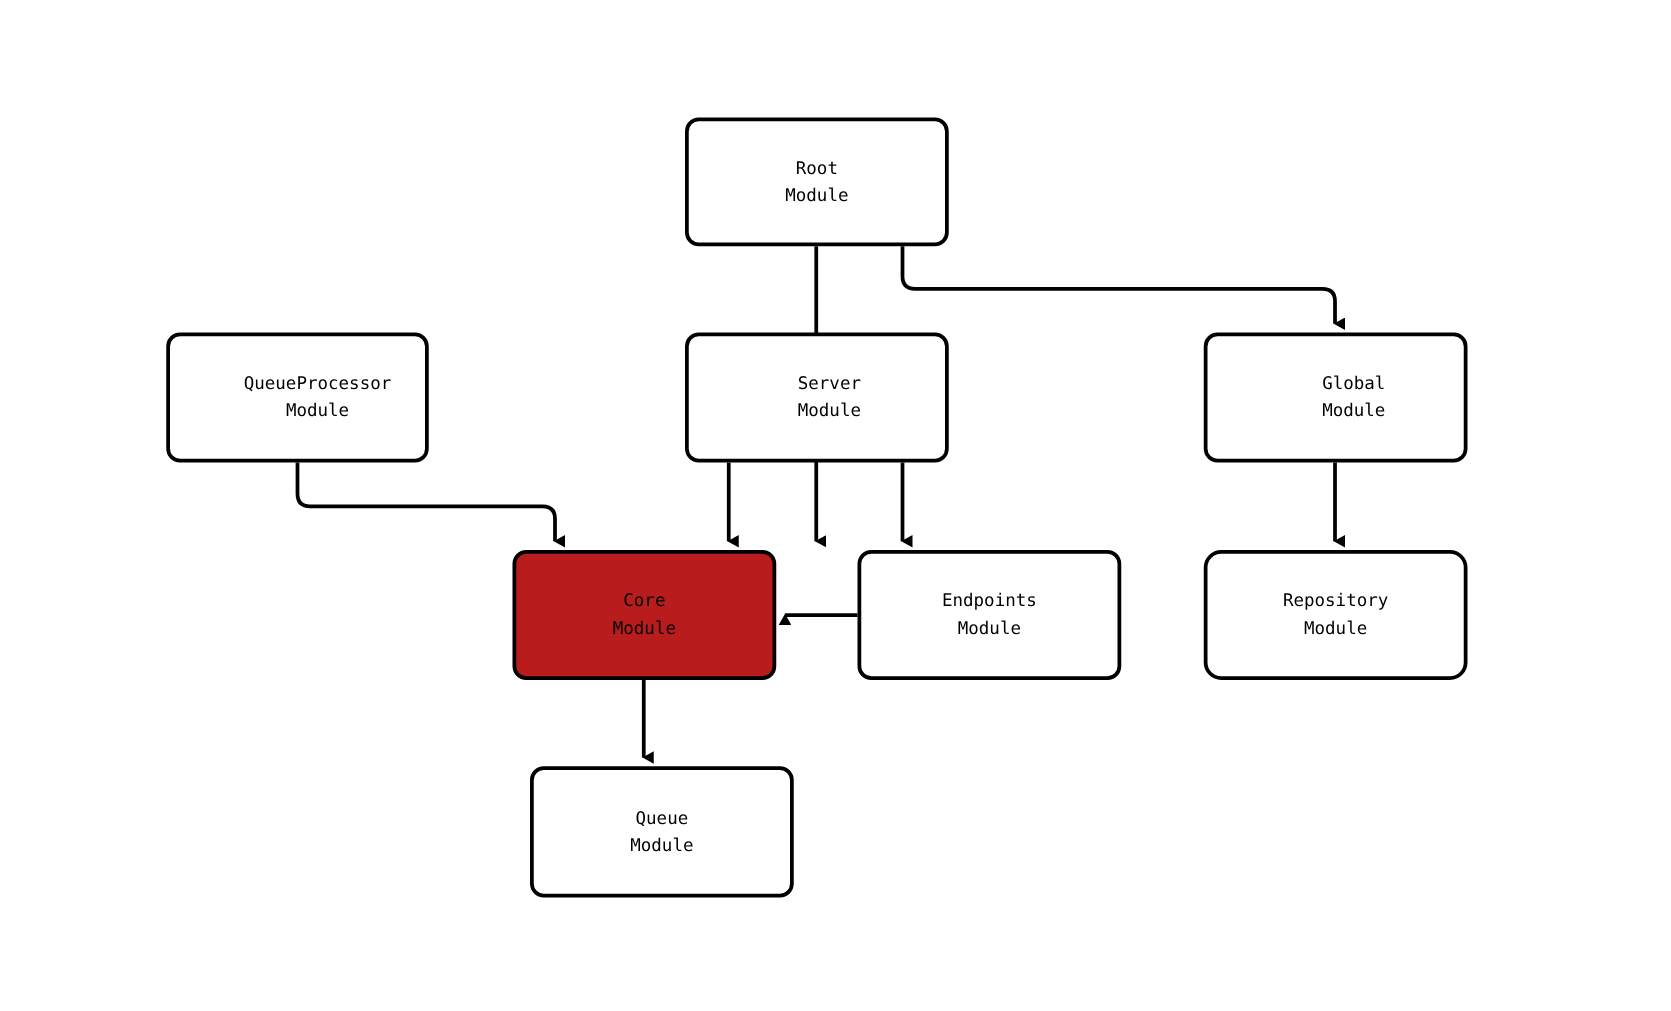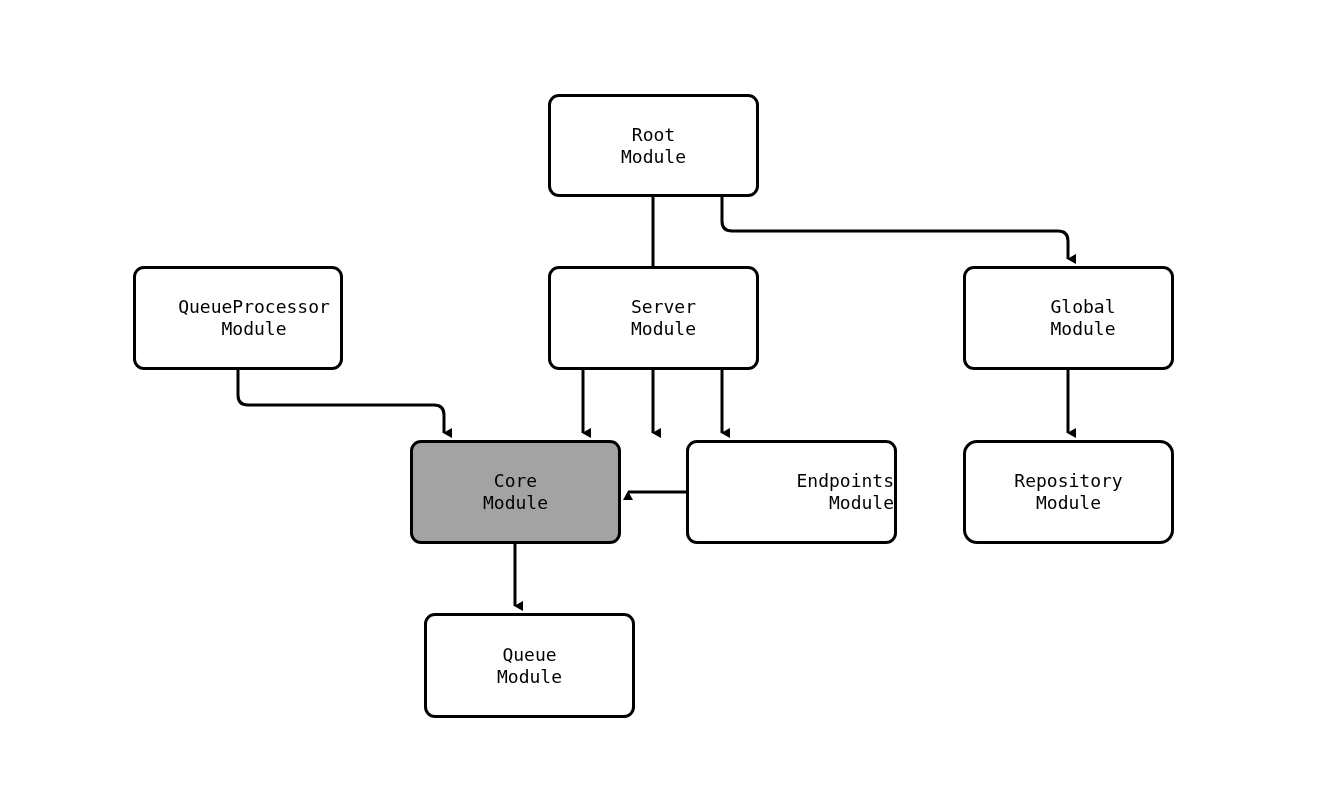--- a/index.html
+++ b/index.html
@@ -34,21 +34,21 @@
     border: 3px solid #000000;
     border-radius: 11px;
     display: flex;
     flex-direction: column;
     align-items: center;
     justify-content: center;
     z-index: 5;
   }
   .node-line {
     font-family: "DejaVu Sans Mono", "Liberation Mono", monospace;
-    font-size: 18px;
+    font-size: 14px;
     line-height: 22px;
     color: #000000;
     letter-spacing: 0px;
     white-space: nowrap;
     text-align: center;
   }
 </style>
 </head>
 <body>
 
@@ -85,26 +85,26 @@
   <div class="node" style="left: 548px; top: 266px; width: 211px; height: 104px; border-color: rgb(0, 0, 0); background: rgb(255, 255, 255); padding-left: 20px;">
     <div class="node-line">Server</div>
     <div class="node-line">Module</div>
   </div>
 
   <div class="node" style="left: 963px; top: 266px; width: 211px; height: 104px; border-color: rgb(0, 0, 0); background: rgb(255, 255, 255); padding-left: 29px;">
     <div class="node-line">Global</div>
     <div class="node-line">Module</div>
   </div>
 
-  <div class="node" style="left: 410px; top: 440px; width: 211px; height: 104px; border-color: rgb(0, 0, 0); background: #a3a3a3;">
+  <div class="node" style="left: 410px; top: 440px; width: 211px; height: 104px; border-color: rgb(0, 0, 0); background: #b91c1c;">
     <div class="node-line">Core</div>
     <div class="node-line">Module</div>
   </div>
 
-  <div class="node" style="left: 686px; top: 440px; width: 211px; height: 104px; border-color: rgb(0, 0, 0); background: rgb(255, 255, 255); align-items: flex-end;">
+  <div class="node" style="left: 686px; top: 440px; width: 211px; height: 104px; border-color: rgb(0, 0, 0); background: rgb(255, 255, 255);">
     <div class="node-line">Endpoints</div>
     <div class="node-line">Module</div>
   </div>
 
   <div class="node" style="left: 963px; top: 440px; width: 211px; height: 104px; border-color: rgb(0, 0, 0); background: rgb(255, 255, 255); border-radius: 14px;">
     <div class="node-line">Repository</div>
     <div class="node-line">Module</div>
   </div>
 
   <div class="node" style="left: 410px; top: 613px; width: 211px; height: 105px; border-color: rgb(0, 0, 0); background: rgb(255, 255, 255); margin-left: 14px;">

